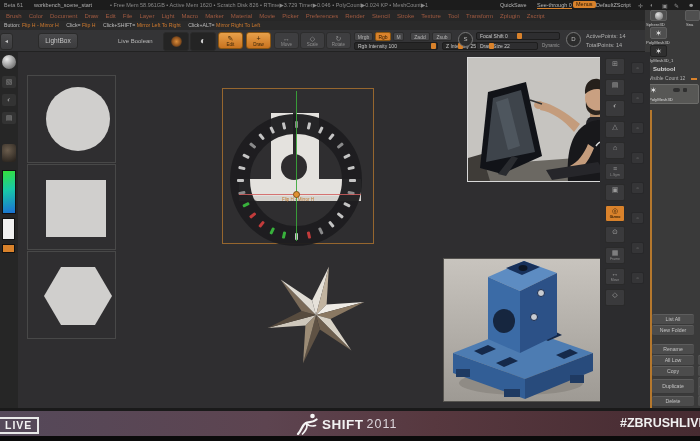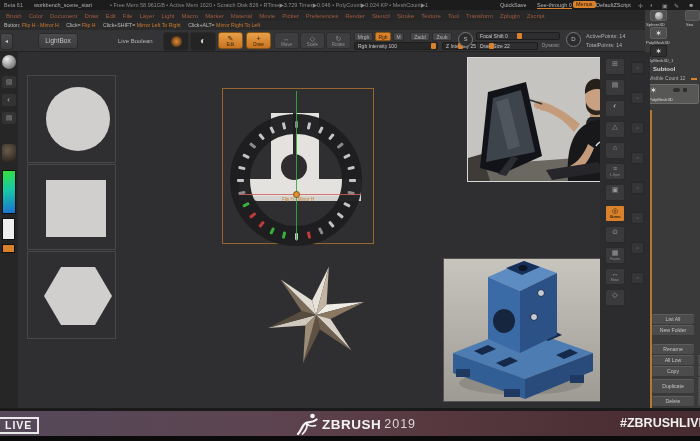--- a/index.html
+++ b/index.html
@@ -437,20 +437,20 @@
   <div class="abs bbar-shadow"></div>
   <div class="abs bbar">
     <div class="live">LIVE</div>
     <div class="brand">
       <svg width="24" height="22" viewBox="0 0 24 22">
         <circle cx="17.5" cy="3" r="2.3" fill="#f5f5f5"></circle>
         <path d="M3 21 C8 15 7 11 12 9.5 C15.5 8.6 16.5 10.5 21.5 6.5" stroke="#f5f5f5" stroke-width="2.2" fill="none" stroke-linecap="round"></path>
         <path d="M11 10 C13.5 13 17 13.5 20.5 12.5" stroke="#f5f5f5" stroke-width="1.7" fill="none" stroke-linecap="round"></path>
         <path d="M7.5 21 C11 17.5 12.5 14.5 11.8 11.5" stroke="#f5f5f5" stroke-width="1.7" fill="none" stroke-linecap="round"></path>
       </svg>
-      <span class="bz">ZBRUSH</span>
-      <span class="by">2019</span>
+      <span class="bz">SHIFT</span>
+      <span class="by">2011</span>
     </div>
     <div class="hashtag">#ZBRUSHLIVE</div>
   </div>
   <div class="abs bbar-bottom"></div>
 
 </div>
 
 </body></html>

